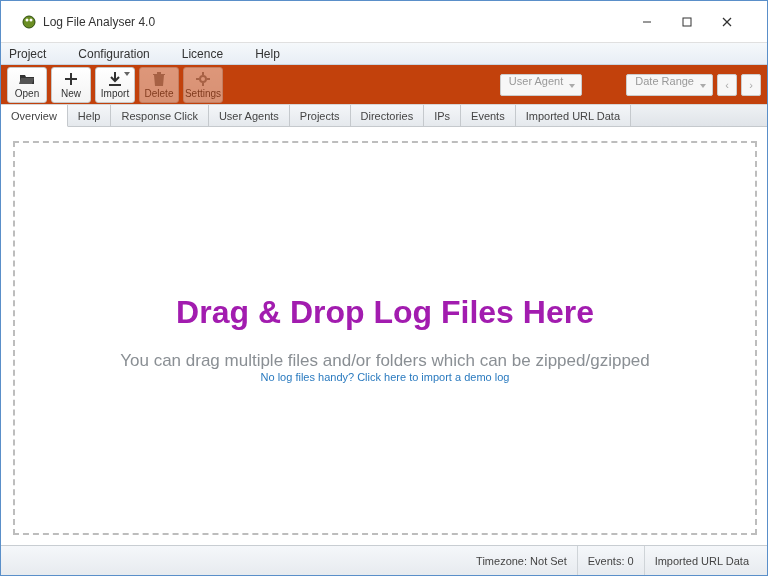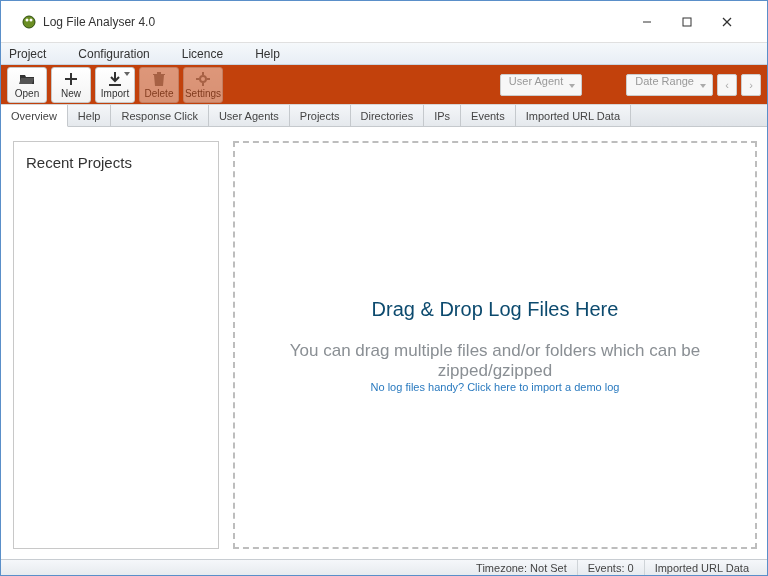--- a/index.html
+++ b/index.html
@@ -129,25 +129,25 @@
   flex:1;
   border:2px dashed #bdbdbd;
   background:#fff;
   display:flex;
   flex-direction:column;
   align-items:center;
   justify-content:center;
   text-align:center;
   color:#888;
 }
-.dropzone .dz-title { font-size:20px; color:#0c4a6e; font-weight:400; }
+.dropzone .dz-title { font-size:32px; color:#a21caf; font-weight:700; }
 .dropzone .dz-sub { font-size:17px; color:#8a8f94; margin-top:20px; }
 .dropzone .dz-link { font-size:11px; color:#2a7abf; margin-top:0; }
 .statusbar {
-  height:16px;
+  height:30px;
   background:linear-gradient(#f5f7fa,#e7ebef);
   border-top:1px solid #c8cdd2;
   display:flex;
   align-items:center;
   justify-content:flex-end;
   padding:0 8px;
   font-size:11px; color:#444;
 }
 .statusbar .sitem { padding:0 10px; border-left:1px solid #cfd4d8; height:100%; display:flex; align-items:center;}
 .statusbar .sitem:first-child { border-left:none; }
@@ -280,23 +280,20 @@
       </div>
     <div class="tab">
         <span>Events</span>
       </div>
     <div class="tab">
         <span>Imported URL Data</span>
       </div>
   </div>
 
   <div class="content">
-    <div class="recent-panel">
-      <h3>Recent Projects</h3>
-    </div>
     <div class="dropzone">
       <div class="dz-title">Drag &amp; Drop Log Files Here</div>
       <div class="dz-sub">You can drag multiple files and/or folders which can be zipped/gzipped</div>
       <div class="dz-link">No log files handy? Click here to import a demo log</div>
     </div>
   </div>
 
   <div class="statusbar">
     <div class="sitem">Timezone: Not Set</div>
     <div class="sitem">Events: 0</div>

